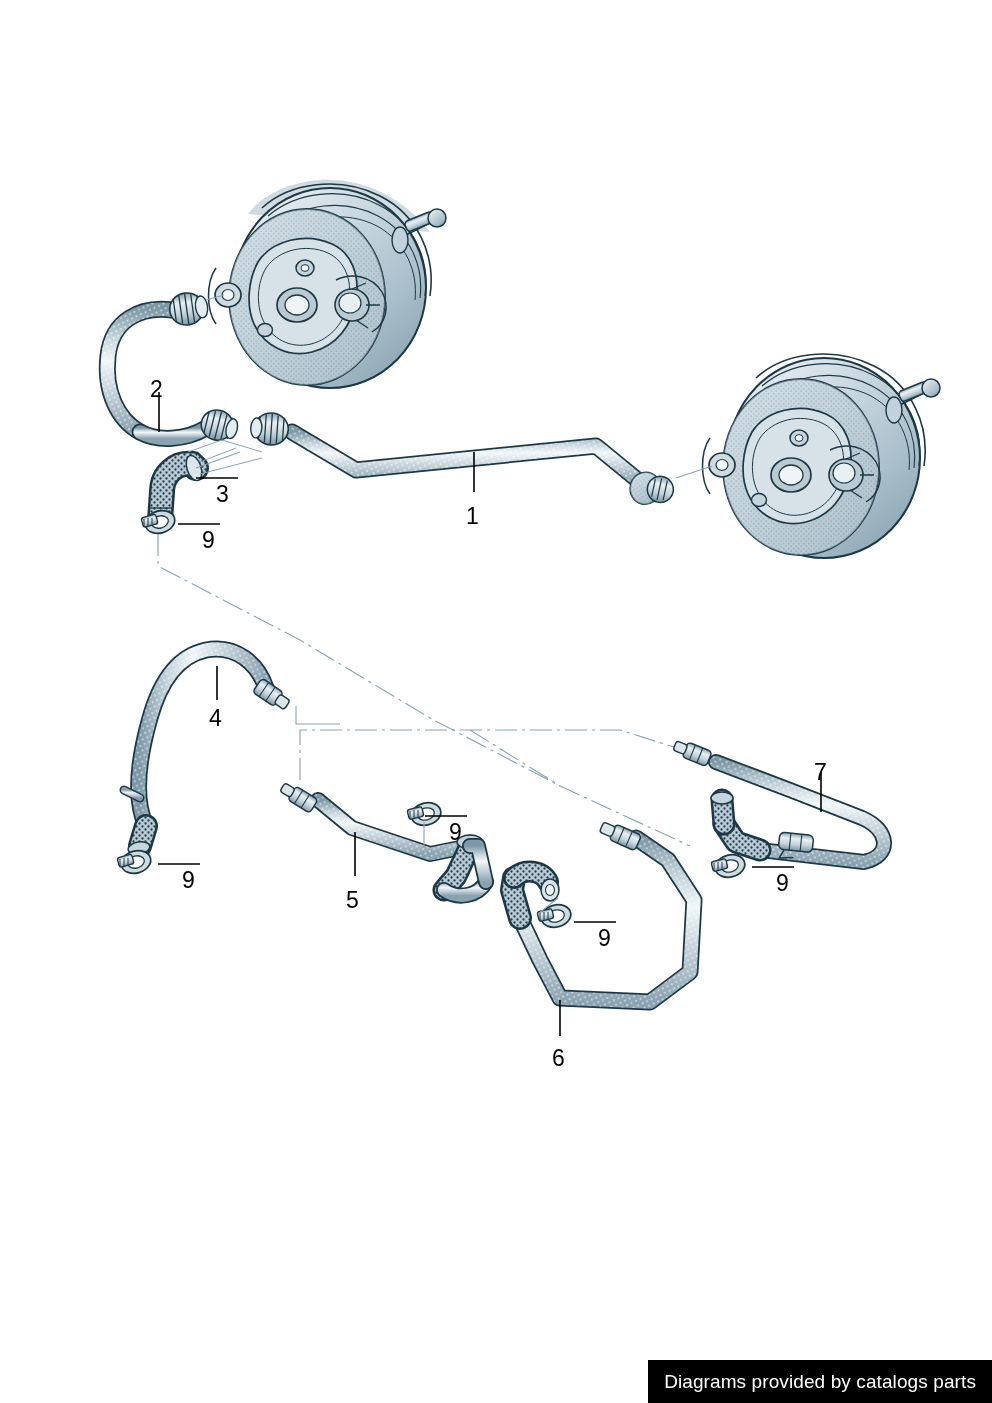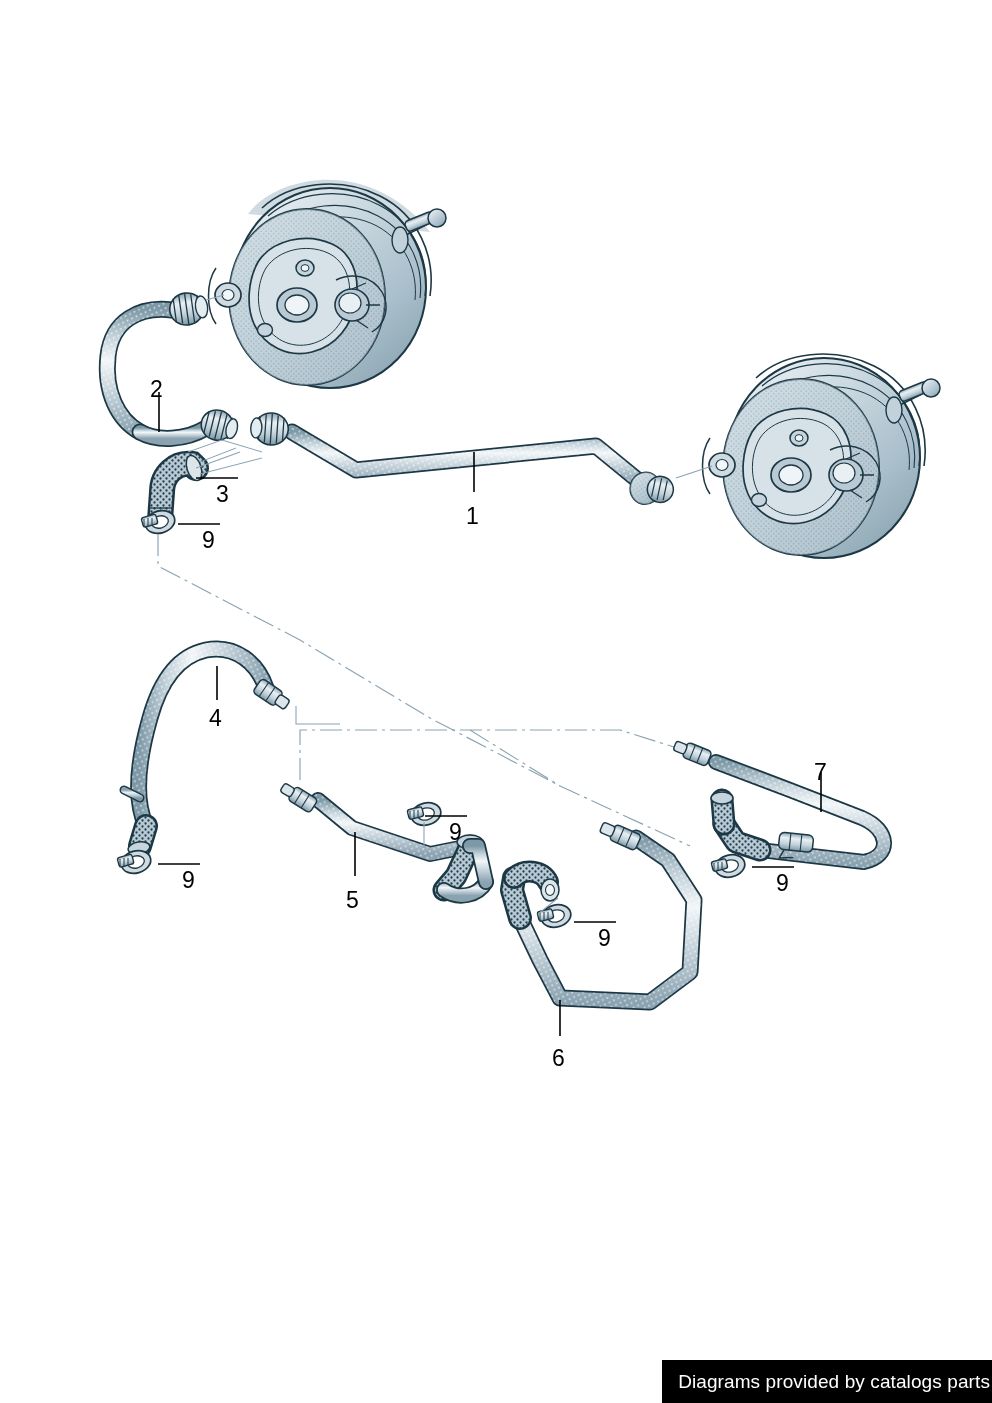--- a/index.html
+++ b/index.html
@@ -3,21 +3,21 @@
 <meta charset="utf-8">
 <style>
   html,body{margin:0;padding:0;background:#fff;}
   body{width:992px;height:1403px;position:relative;overflow:hidden;
        font-family:"Liberation Sans", sans-serif;}
   #stage{position:absolute;inset:0;width:992px;height:1403px;background:#fff;}
   svg.diagram{position:absolute;left:0;top:0;width:992px;height:1403px;}
   .callout{position:absolute;color:#000;font-size:23px;line-height:1;
            font-family:"Liberation Sans", sans-serif;letter-spacing:0;}
   #footer{position:absolute;right:0;bottom:0;background:#000;color:#fff;
-          height:43px;display:flex;align-items:center;padding:0 2px 0 16px;
+          height:43px;display:flex;align-items:center;padding:0 16px 0 16px;
           font-size:19px;letter-spacing:.1px;white-space:nowrap;}
 </style>
 </head>
 <body>
 
 <div id="stage">
 
   <svg class="diagram" viewBox="0 0 992 1403">
     <defs>
       <linearGradient id="tubeGrad" x1="0" y1="0" x2="0" y2="1">

